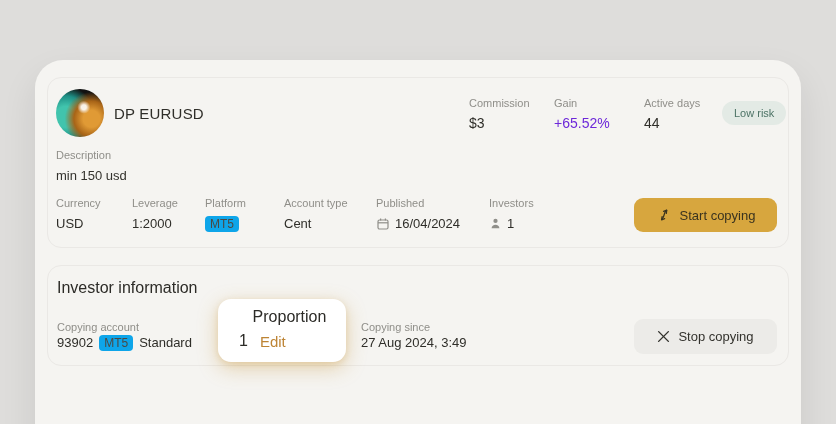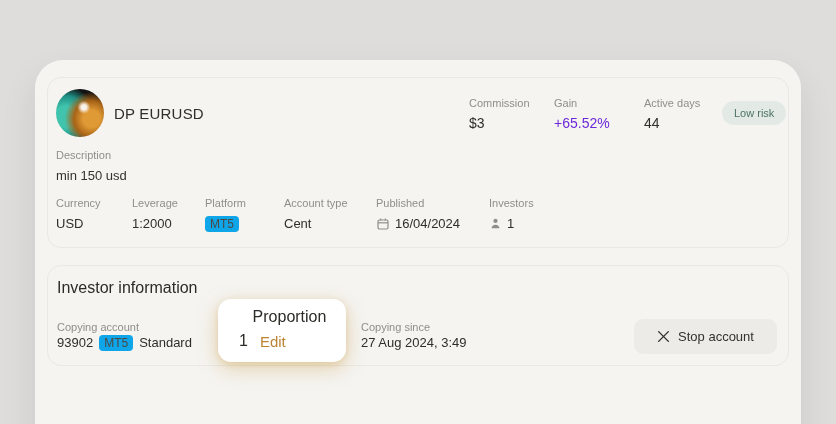--- a/index.html
+++ b/index.html
@@ -144,20 +144,30 @@
         <span>
           <svg width="13" height="13" viewBox="0 0 14 14" fill="#8f8e89">
             <circle cx="7" cy="4.2" r="2.3"></circle>
             <path d="M2.8 12.2 c0-2.6 2-3.9 4.2-3.9 s4.2 1.3 4.2 3.9 z"></path>
           </svg>
         </span>
         <span>1</span>
       </div>
     </div>
 
+    <button class="btn btn-start">
+      <span>
+        <svg width="16" height="16" viewBox="0 0 16 16" fill="none" stroke="#3a331f" stroke-width="1.3" stroke-linecap="round" stroke-linejoin="round">
+          <path d="M10.6 3.4 C 7.2 5.4, 9.6 8.2, 5.8 12.4"></path>
+          <polyline points="7.6,4.3 10.7,3.2 10.3,6.3"></polyline>
+          <polyline points="8.6,11.6 5.6,12.8 6.1,9.7"></polyline>
+        </svg>
+      </span>
+      <span>Start copying</span>
+    </button>
   </div>
 
   <div class="panel panel-investor">
 
     <div class="section-heading">Investor information</div>
 
     <div class="inv-label" style="left:9px; top:55px;">Copying account</div>
     <div class="inv-value" style="left:9px; top:69px;">
       <span>93902</span>
       <span class="chip">MT5</span>
@@ -175,16 +185,16 @@
     <div class="inv-label" style="left:313px; top:55px;">Copying since</div>
     <div class="inv-value" style="left:313px; top:69px;">27 Aug 2024, 3:49</div>
 
     <button class="btn btn-stop">
       <span>
         <svg width="13" height="13" viewBox="0 0 12 12" stroke="#33322d" stroke-width="1.3" stroke-linecap="round">
           <line x1="1.5" y1="1.5" x2="10.5" y2="10.5"></line>
           <line x1="10.5" y1="1.5" x2="1.5" y2="10.5"></line>
         </svg>
       </span>
-      <span>Stop account</span>
+      <span>Stop copying</span>
     </button>
   </div>
 </div>
 
 </body></html>

